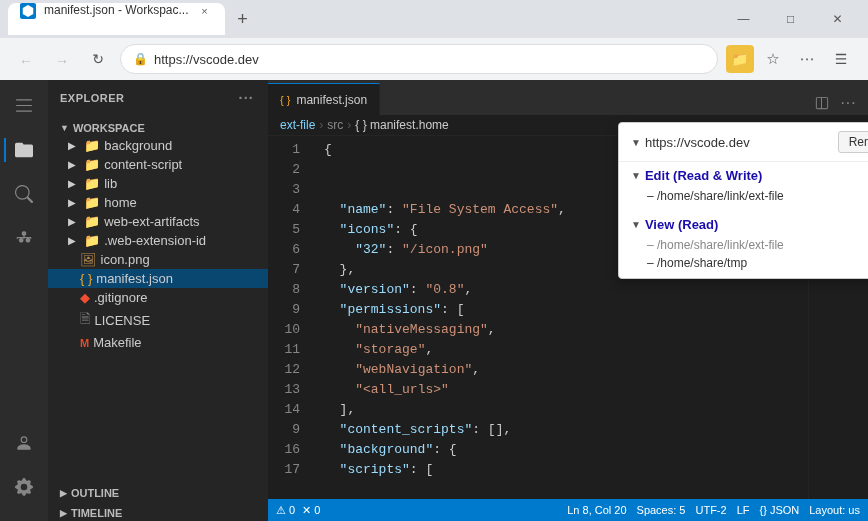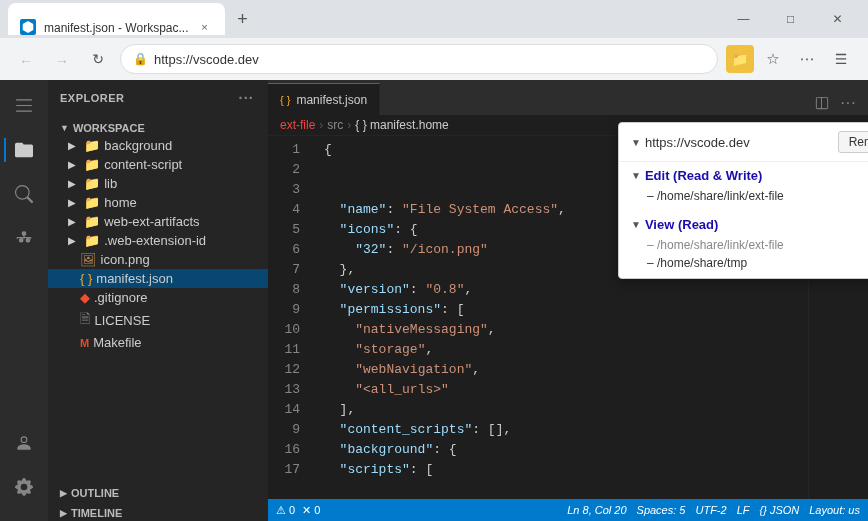--- a/index.html
+++ b/index.html
@@ -13,21 +13,21 @@
       align-items: center;
       padding: 0 8px;
       gap: 4px;
     }
     .browser-tab {
       background: #ffffff;
       border-radius: 8px 8px 0 0;
       padding: 0 12px;
       height: 32px;
       display: flex;
-      align-items: flex-end;
+      align-items: flex-start;
       gap: 8px;
       font-size: 12px;
       color: #333;
       min-width: 180px;
     }
     .tab-favicon {
       width: 16px; height: 16px;
       background: #007acc;
       border-radius: 2px;
       display: flex; align-items: center; justify-content: center;
@@ -255,21 +255,21 @@
       height: 22px;
       background: #007acc;
       display: flex;
       align-items: center;
       font-size: 11px;
       color: white;
       padding: 0 8px;
       gap: 12px;
     }
     .status-left { display: flex; align-items: center; gap: 8px; }
-    .status-right { margin-left: auto; display: flex; gap: 10px; align-items: center; font-style: italic; }
+    .status-right { margin-left: auto; display: flex; gap: 10px; align-items: center; }
     .status-item { cursor: pointer; white-space: nowrap; }
     .status-warning { display: flex; align-items: center; gap: 3px; }
 
     
     .dropdown-overlay {
       position: absolute;
       top: 0; left: 0; right: 0; bottom: 0;
       pointer-events: none;
       z-index: 100;
     }
@@ -515,21 +515,21 @@
         <div class="editor-corner-btn">
           <svg width="14" height="14" viewBox="0 0 16 16" fill="#888">
               <path d="M3 1h10a2 2 0 0 1 2 2v10a2 2 0 0 1-2 2H3a2 2 0 0 1-2-2V3a2 2 0 0 1 2-2zm4 1H3a1 1 0 0 0-1 1v10a1 1 0 0 0 1 1h4V2zm1 12h5a1 1 0 0 0 1-1V3a1 1 0 0 0-1-1H8v12z"></path>
             </svg>
         </div>
         <div class="editor-corner-btn" style="font-size:16px; color:#888;">···</div>
       </div>
     </div>
 
     <div class="editor-breadcrumb">
-      <span style="cursor:pointer; color:#ef4444;">ext-file</span>
+      <span style="cursor:pointer; color:#7dd3fc;">ext-file</span>
       <span class="breadcrumb-sep">›</span>
       <span style="cursor:pointer; color:#888;">src</span>
       <span class="breadcrumb-sep">›</span>
       <span style="cursor:pointer; color:#cccccc;">{ } manifest.home</span>
     </div>
 
     <div class="code-editor">
       <div class="line-numbers">
         <div>1</div>
           <div>2</div>

